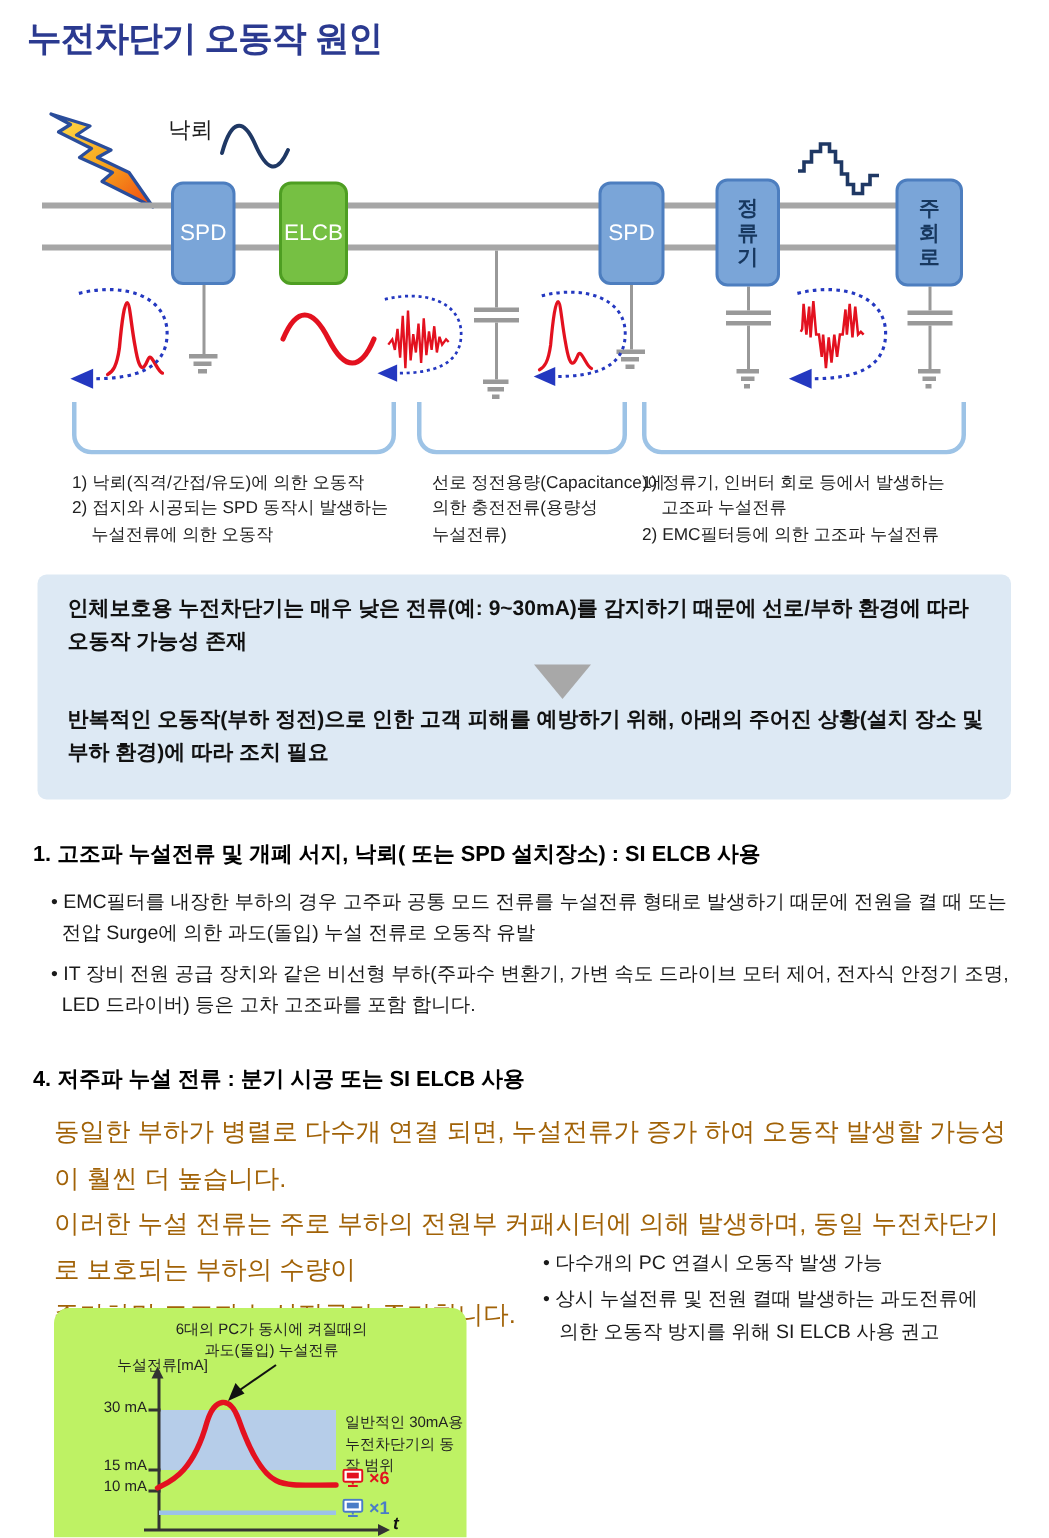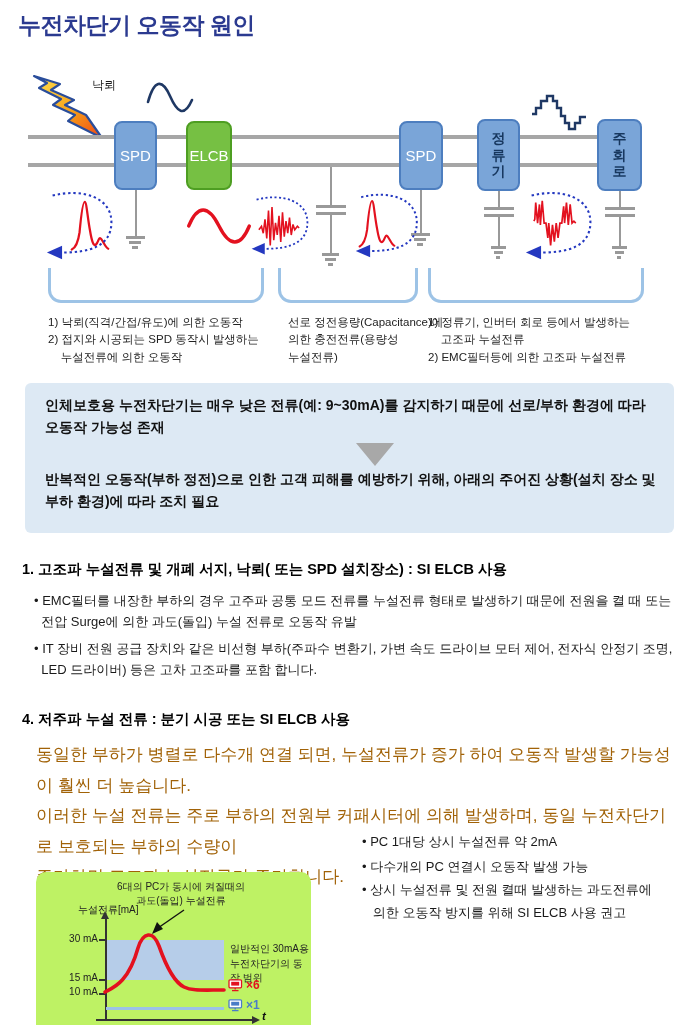--- a/index.html
+++ b/index.html
@@ -57,21 +57,21 @@
   <svg class="abs" style="left:26px;top:72px" width="80" height="70" viewBox="0 0 80 70">
     <defs>
       <linearGradient id="lg1" x1="0" y1="0" x2="1" y2="1">
         <stop offset="0" stop-color="#ffe14d"></stop>
           <stop offset="0.55" stop-color="#f7a21b"></stop>
           <stop offset="1" stop-color="#ef4613"></stop>
       </linearGradient>
     </defs>
     <polygon points="8,4 34,12 25,18 48,28 39,33 60,43 76,66 42,49 49,43 27,33 35,27 13,16 21,11" fill="url(#lg1)" stroke="#2a4d9b" stroke-width="2.2" stroke-linejoin="round"></polygon>
   </svg>
-  <div class="abs" style="left:92px;top:77px;font-size:12px">낙뢰</div>
+  <div class="abs" style="left:112px;top:77px;font-size:15px">낙뢰</div>
 
   <svg class="abs" style="left:146px;top:76px" width="48" height="44" viewBox="0 0 48 44">
     <path d="M2,26 C8,4 16,2 24,20 C31,36 38,42 46,24" fill="none" stroke="#1f3864" stroke-width="2.6" stroke-linecap="round"></path>
   </svg>
 
   <svg class="abs" style="left:530px;top:92px" width="58" height="40" viewBox="0 0 58 40">
     <path d="M2,22 H6 V16 H11 V9 H17 V4 H23 V9 H27 V16 H31 V24 H35 V31 H39 V37 H45 V31 H50 V25 H56" fill="none" stroke="#1f3864" stroke-width="2.4"></path>
   </svg>
 
   <div class="box blue" style="left:114px;top:121px;width:43px;height:69px">
@@ -247,19 +247,18 @@
         <line x1="7.2" y1="9" x2="7.2" y2="10.6" stroke="currentColor" stroke-width="1.3"></line>
         <line x1="4" y1="11.6" x2="10.5" y2="11.6" stroke="currentColor" stroke-width="1.3"></line>
       </svg>
       <span>×1</span>
     </div>
 
     <div class="cb-cap">[PC부하 누설전류 예]</div>
   </div>
 
   <div class="bullets" style="left:362px;top:830px;width:320px;line-height:1.9">
-    <div style="margin-bottom:0">• PC 1대당 상시 누설전류 약 2mA</div>
     <div style="margin-bottom:0">• 다수개의 PC 연결시 오동작 발생 가능</div>
     <div style="margin-bottom:0;line-height:1.75">• 상시 누설전류 및 전원 켤때 발생하는 과도전류에
    의한 오동작 방지를 위해 SI ELCB 사용 권고</div>
   </div>
 
 </div>
 
 </body></html>

